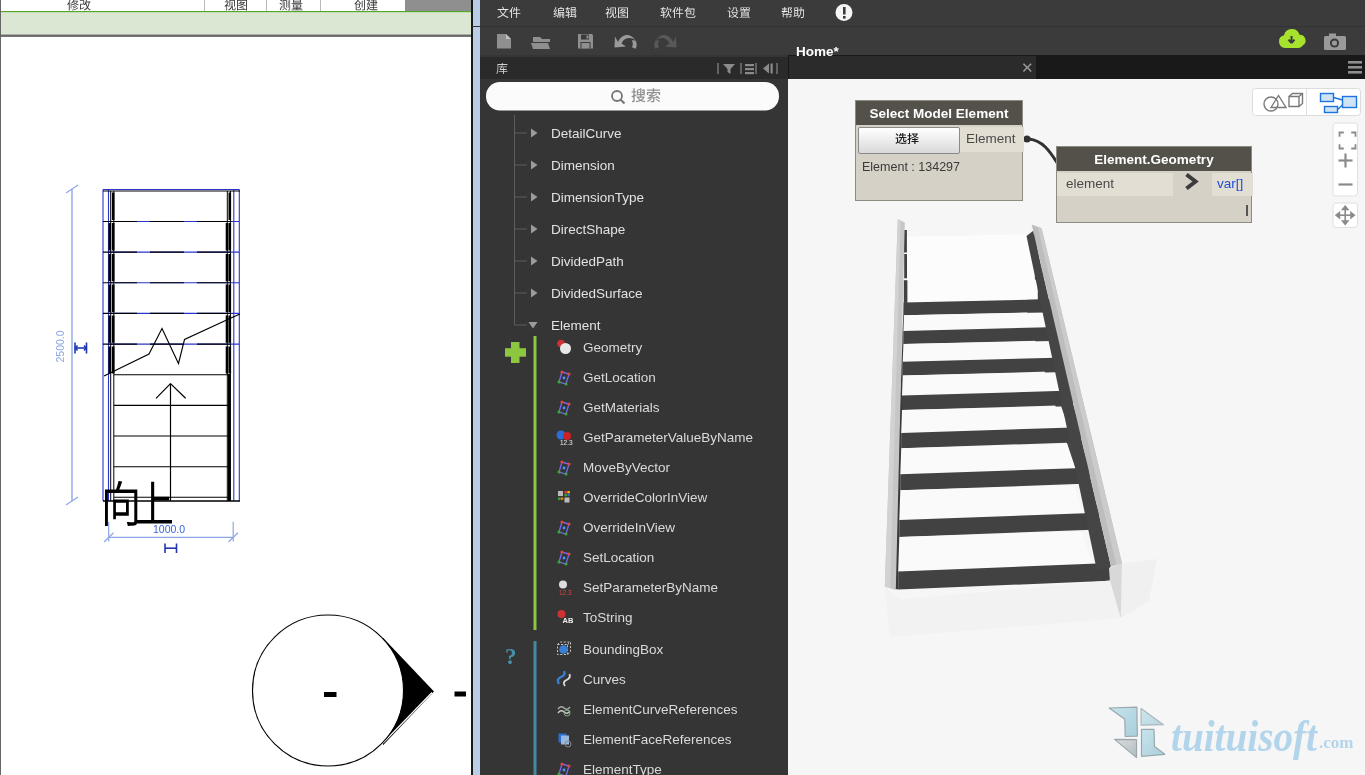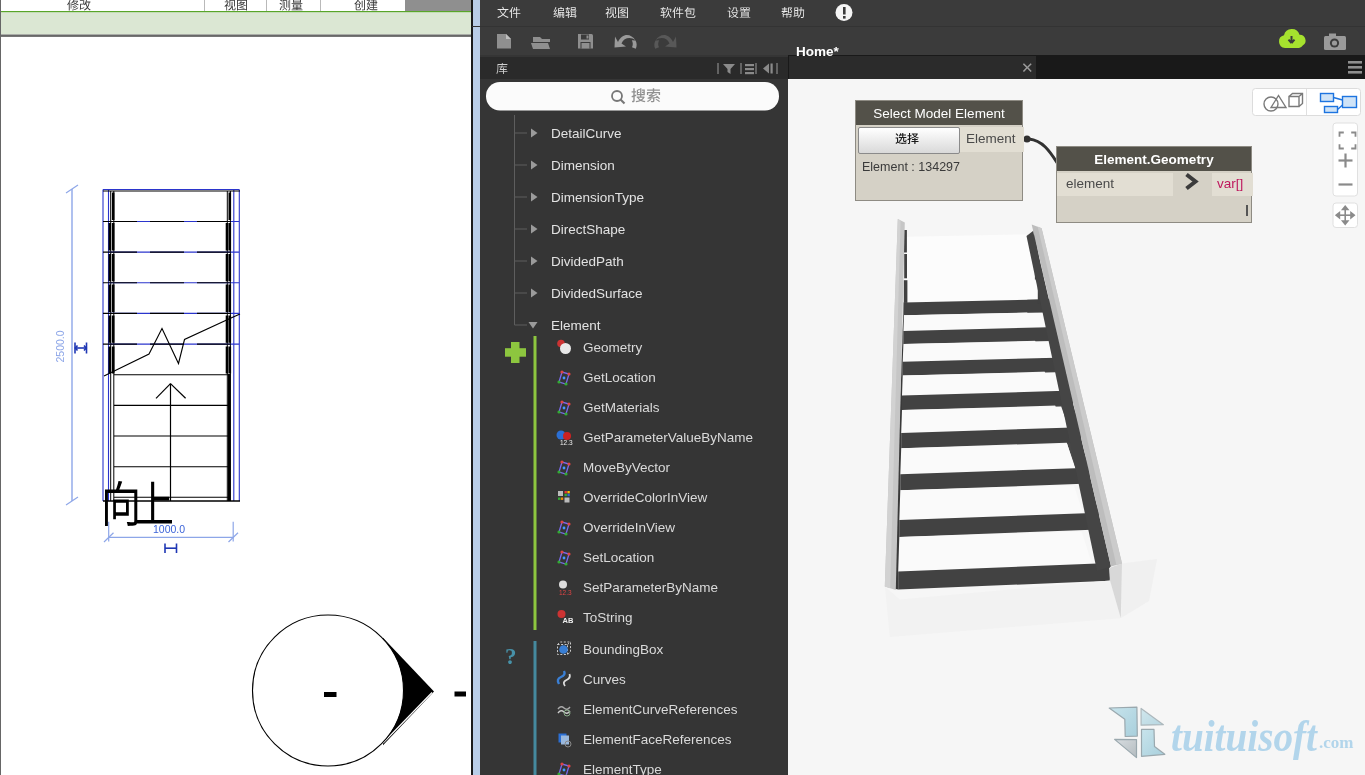--- a/index.html
+++ b/index.html
@@ -390,32 +390,32 @@
 <path d="M1141.1,708.4 L1163.4,724.7 L1141.1,725.2 Z" fill="url(#wb)" opacity="0.8"></path>
 <path d="M1141.5,729.4 L1154,729.4 L1154.5,746.5 L1164.8,754.3 L1141.5,756.3 Z" fill="url(#wb)"></path>
 <path d="M1114.6,739.4 L1136.5,739.6 L1136.5,757.6 Z" fill="url(#wg)"></path>
       </g>
 <text x="1171" y="751" font-family="Liberation Serif, serif" font-style="italic" font-weight="bold" font-size="44" fill="#b2d5eb" textLength="146" lengthAdjust="spacingAndGlyphs">tuituisoft</text>
 <text x="1319" y="748" font-family="Liberation Serif, serif" font-weight="bold" font-size="17" fill="#b2d5eb">.com</text>
     </g>
   </svg>
 
 <div style="position:absolute;left:855px;top:100px;width:168px;height:101px;background:#d5d1c6;border:1px solid #8e8b83;box-sizing:border-box">
- <div style="position:absolute;left:0;top:0;width:100%;height:24px;background:#535149;color:#fff;font-family:'Liberation Sans',sans-serif;font-size:13.5px;font-weight:normal;text-align:center;line-height:25px">Select Model Element</div>
+ <div style="position:absolute;left:0;top:0;width:100%;height:24px;background:#535149;color:#fff;font-family:'Liberation Sans',sans-serif;font-size:13.5px;font-weight:bold;text-align:center;line-height:25px">Select Model Element</div>
  <div style="position:absolute;left:104px;top:26px;width:64px;height:25px;background:#e2ded3"></div>
  <div style="position:absolute;left:110px;top:30px;width:56px;height:18px;color:#4a4a4a;font-family:'Liberation Sans',sans-serif;font-size:13.5px">Element</div>
  <div style="position:absolute;left:2px;top:26px;width:100px;height:25px;background:linear-gradient(#ffffff,#d9d9d9);border:1px solid #8a8a8a;border-radius:2px"></div>
  <div style="position:absolute;left:6px;top:59px;width:160px;height:16px;color:#3a3a3a;font-family:'Liberation Sans',sans-serif;font-size:12.5px">Element : 134297</div>
 </div>
 <div style="position:absolute;left:1056px;top:146px;width:196px;height:77px;background:#d5d1c6;border:1px solid #8e8b83;box-sizing:border-box">
  <div style="position:absolute;left:0;top:0;width:100%;height:24px;background:#535149;color:#fff;font-family:'Liberation Sans',sans-serif;font-size:13.5px;font-weight:bold;text-align:center;line-height:25px">Element.Geometry</div>
  <div style="position:absolute;left:0px;top:26px;width:116px;height:23px;background:#e2ded3"></div>
  <div style="position:absolute;left:9px;top:29px;width:80px;height:18px;color:#4a4a4a;font-family:'Liberation Sans',sans-serif;font-size:13.5px">element</div>
  <div style="position:absolute;left:155px;top:26px;width:41px;height:23px;background:#e2ded3"></div>
- <div style="position:absolute;left:160px;top:29px;width:36px;height:18px;color:#be185d;font-family:'Liberation Sans',sans-serif;font-size:13.5px">var[]</div>
+ <div style="position:absolute;left:160px;top:29px;width:36px;height:18px;color:#1d4ed8;font-family:'Liberation Sans',sans-serif;font-size:13.5px">var[]</div>
  <div style="position:absolute;left:189px;top:58px;width:2px;height:11px;background:#555"></div>
 </div>
 <svg width="30" height="30" viewBox="0 0 30 30" style="position:absolute;left:1181px;top:170px">
     <path d="M5.5,4.5 L14.5,11.5 L5.5,18.5" stroke="#3b3b3b" stroke-width="4" fill="none"></path>
   </svg>
 
 <svg width="1365" height="775" viewBox="0 0 1365 775" style="position:absolute;left:0;top:0;pointer-events:none">
     <path d="M895.6 133.9C896.3 134.5 897.1 135.3 897.5 135.9L898.4 135.2C898.0 134.6 897.2 133.8 896.5 133.2ZM900.2 133.2C899.9 134.3 899.4 135.3 898.8 136.0C899.1 136.2 899.5 136.5 899.7 136.6C900.0 136.3 900.3 135.9 900.5 135.4H902.2V137.0H898.8V138.0H900.9C900.7 139.4 900.3 140.5 898.5 141.1C898.8 141.3 899.1 141.7 899.2 142.0C901.2 141.2 901.8 139.8 902.0 138.0H903.1V140.5C903.1 141.6 903.3 141.9 904.3 141.9C904.5 141.9 905.2 141.9 905.4 141.9C906.2 141.9 906.5 141.5 906.6 140.0C906.3 139.9 905.8 139.7 905.6 139.5C905.6 140.7 905.5 140.9 905.3 140.9C905.1 140.9 904.6 140.9 904.5 140.9C904.2 140.9 904.2 140.8 904.2 140.5V138.0H906.4V137.0H903.3V135.4H906.0V134.5H903.3V132.9H902.2V134.5H901.0C901.1 134.1 901.2 133.8 901.3 133.5ZM898.1 137.5H895.6V138.5H897.0V141.9C896.5 142.2 896.0 142.6 895.5 143.1L896.2 144.1C896.9 143.3 897.5 142.7 898.0 142.7C898.3 142.7 898.6 143.0 899.1 143.3C899.9 143.8 900.9 143.9 902.3 143.9C903.5 143.9 905.4 143.8 906.3 143.8C906.3 143.5 906.5 142.9 906.6 142.6C905.5 142.7 903.6 142.8 902.3 142.8C901.0 142.8 900.0 142.8 899.3 142.3C898.7 142.0 898.5 141.7 898.1 141.7Z M909.0 132.9V135.2H907.5V136.3H909.0V138.6L907.4 139.1L907.6 140.2L909.0 139.7V142.7C909.0 142.9 908.9 142.9 908.8 142.9C908.7 142.9 908.2 142.9 907.7 142.9C907.9 143.2 908.0 143.7 908.0 144.0C908.8 144.0 909.3 144.0 909.7 143.8C910.0 143.6 910.1 143.3 910.1 142.7V139.4L911.4 139.0L911.3 138.0L910.1 138.3V136.3H911.5V135.2H910.1V132.9ZM916.4 134.5C916.0 135.0 915.5 135.4 915.0 135.9C914.4 135.4 914.0 135.0 913.6 134.5ZM911.8 133.4V134.5H912.5C913.0 135.2 913.5 135.8 914.1 136.4C913.2 136.9 912.2 137.3 911.2 137.6C911.4 137.8 911.7 138.2 911.8 138.5C912.9 138.2 914.0 137.7 914.9 137.1C915.8 137.7 916.9 138.2 918.1 138.5C918.2 138.2 918.5 137.8 918.8 137.6C917.7 137.3 916.7 137.0 915.8 136.4C916.7 135.7 917.5 134.8 918.0 133.8L917.3 133.4L917.1 133.4ZM914.3 138.0V139.0H912.0V140.0H914.3V141.1H911.4V142.1H914.3V144.0H915.5V142.1H918.5V141.1H915.5V140.0H917.7V139.0H915.5V138.0Z" fill="#1a1a1a"></path>
   </svg>
 </body></html>

